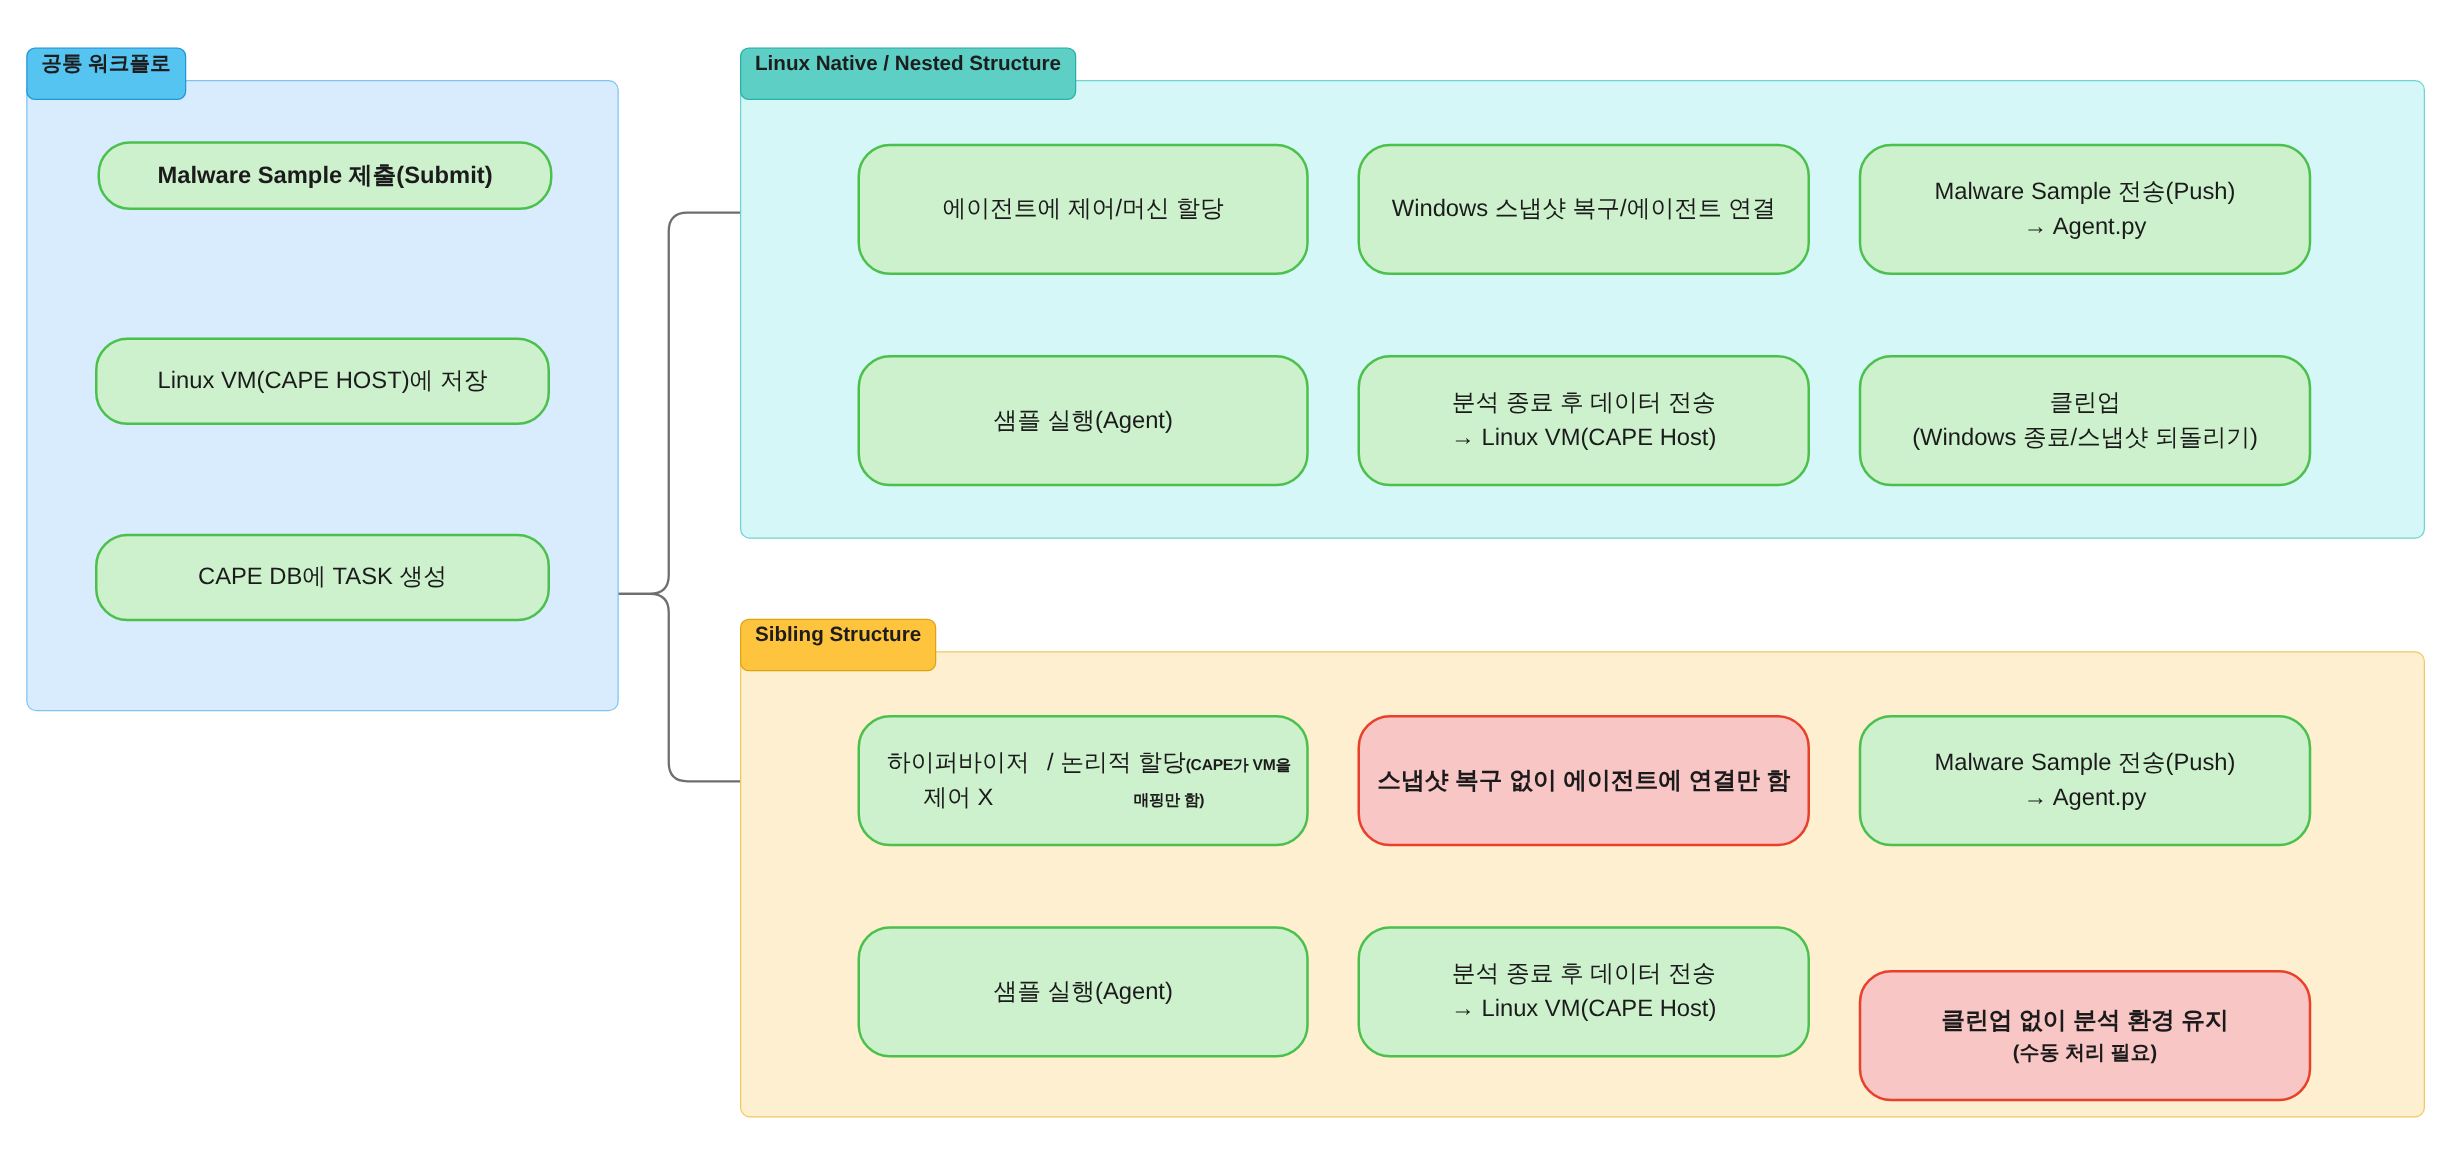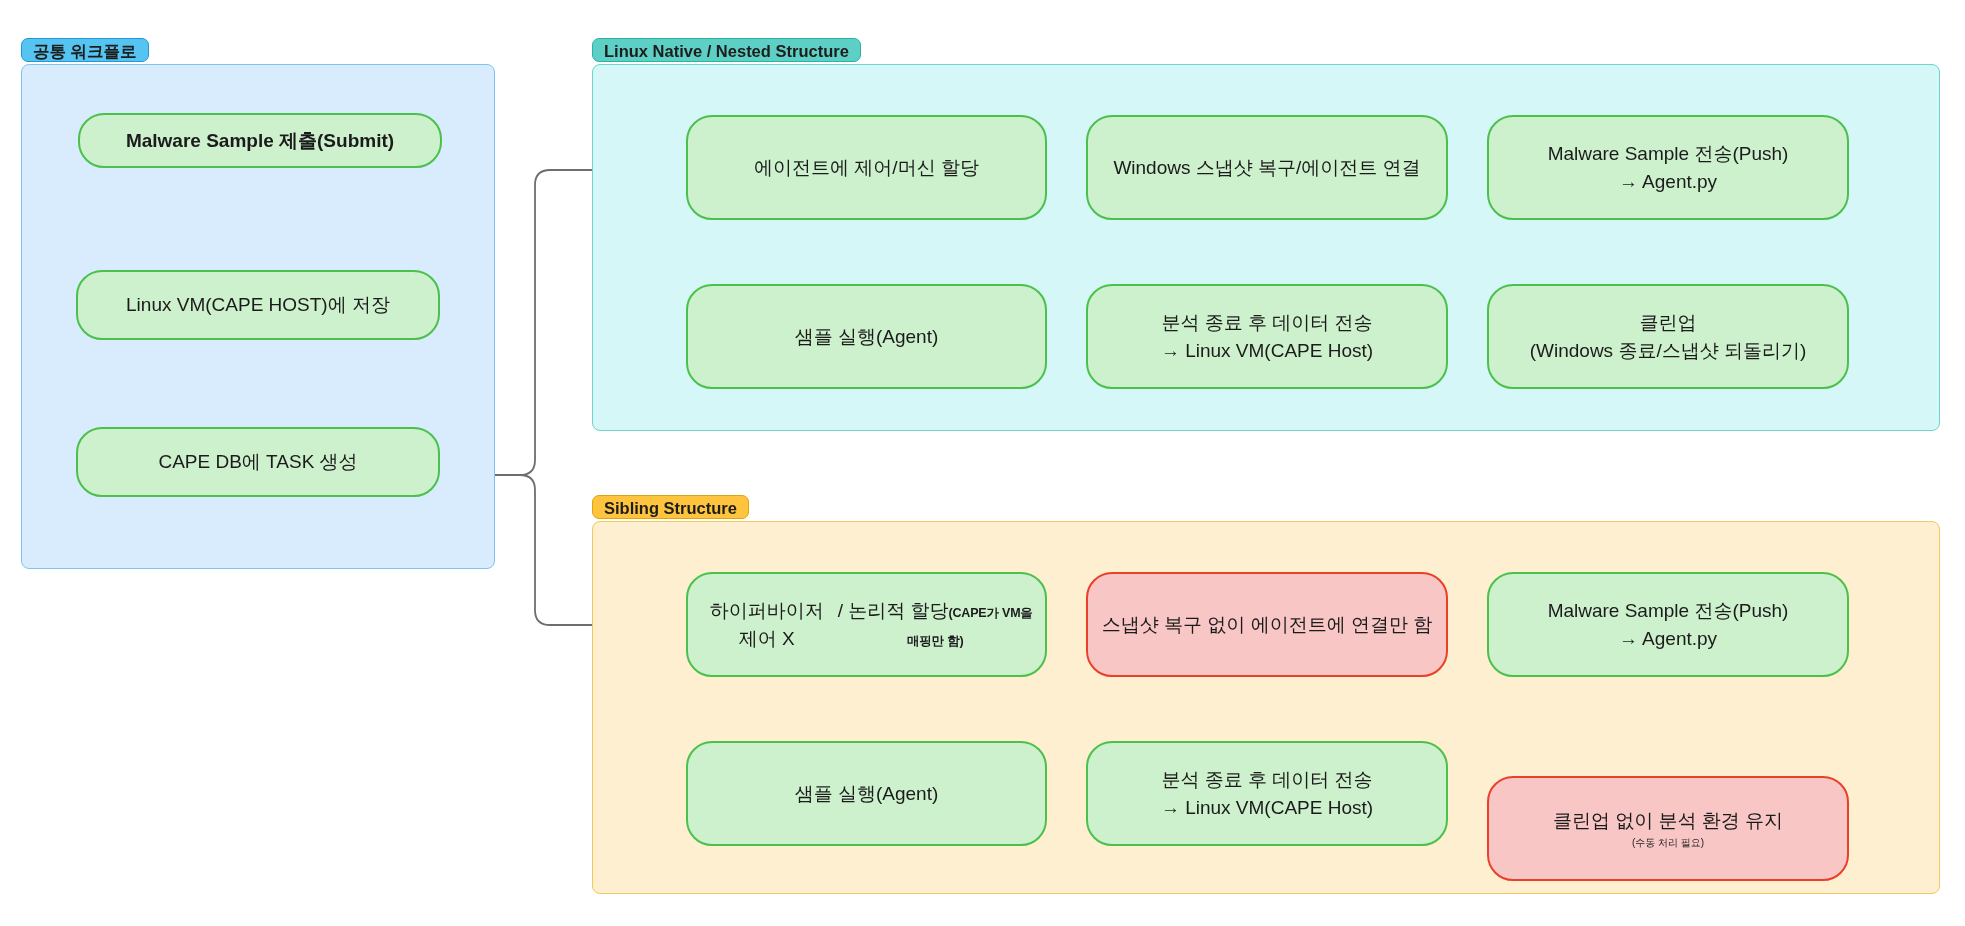--- a/index.html
+++ b/index.html
@@ -21,21 +21,21 @@
     position: absolute;
     border-radius: 8px;
     border-width: 1.6px;
     border-style: solid;
   }
   .panel-label {
     position: absolute;
     font-size: 16.5px;
     font-weight: 700;
     color: #1d1d1d;
-    padding: 3px 11px 0 11px;
+    padding: 3px 11px 18px 11px;
     border-radius: 7px;
     border-width: 1.5px;
     border-style: solid;
     white-space: nowrap;
     line-height: 1.15;
   }
 
   
   .node {
     position: absolute;
@@ -52,28 +52,28 @@
     padding: 4px 10px;
   }
   .node .line { display: block; }
   .node .sub {
     font-size: 12.5px;
     font-weight: 700;
     letter-spacing: -0.2px;
   }
   .node .sub-block {
     display: block;
-    font-size: 10px;
-    font-weight: 400;
+    font-size: 16px;
+    font-weight: 700;
     margin-top: 1px;
     text-align: center;
   }
   .node-green { background: #cdf0cd; border-color: #4cc04c; }
   .node-red   { background: #f9c6c6; border-color: #e8402a; font-weight: 700; }
-  .node-red .line { font-weight: 400; }
+  .node-red .line { font-weight: 700; }
 
   
   #edges {
     position: absolute;
     left: 0; top: 0;
     width: 1965px; height: 926px;
     pointer-events: none;
   }
 </style>
 </head>

